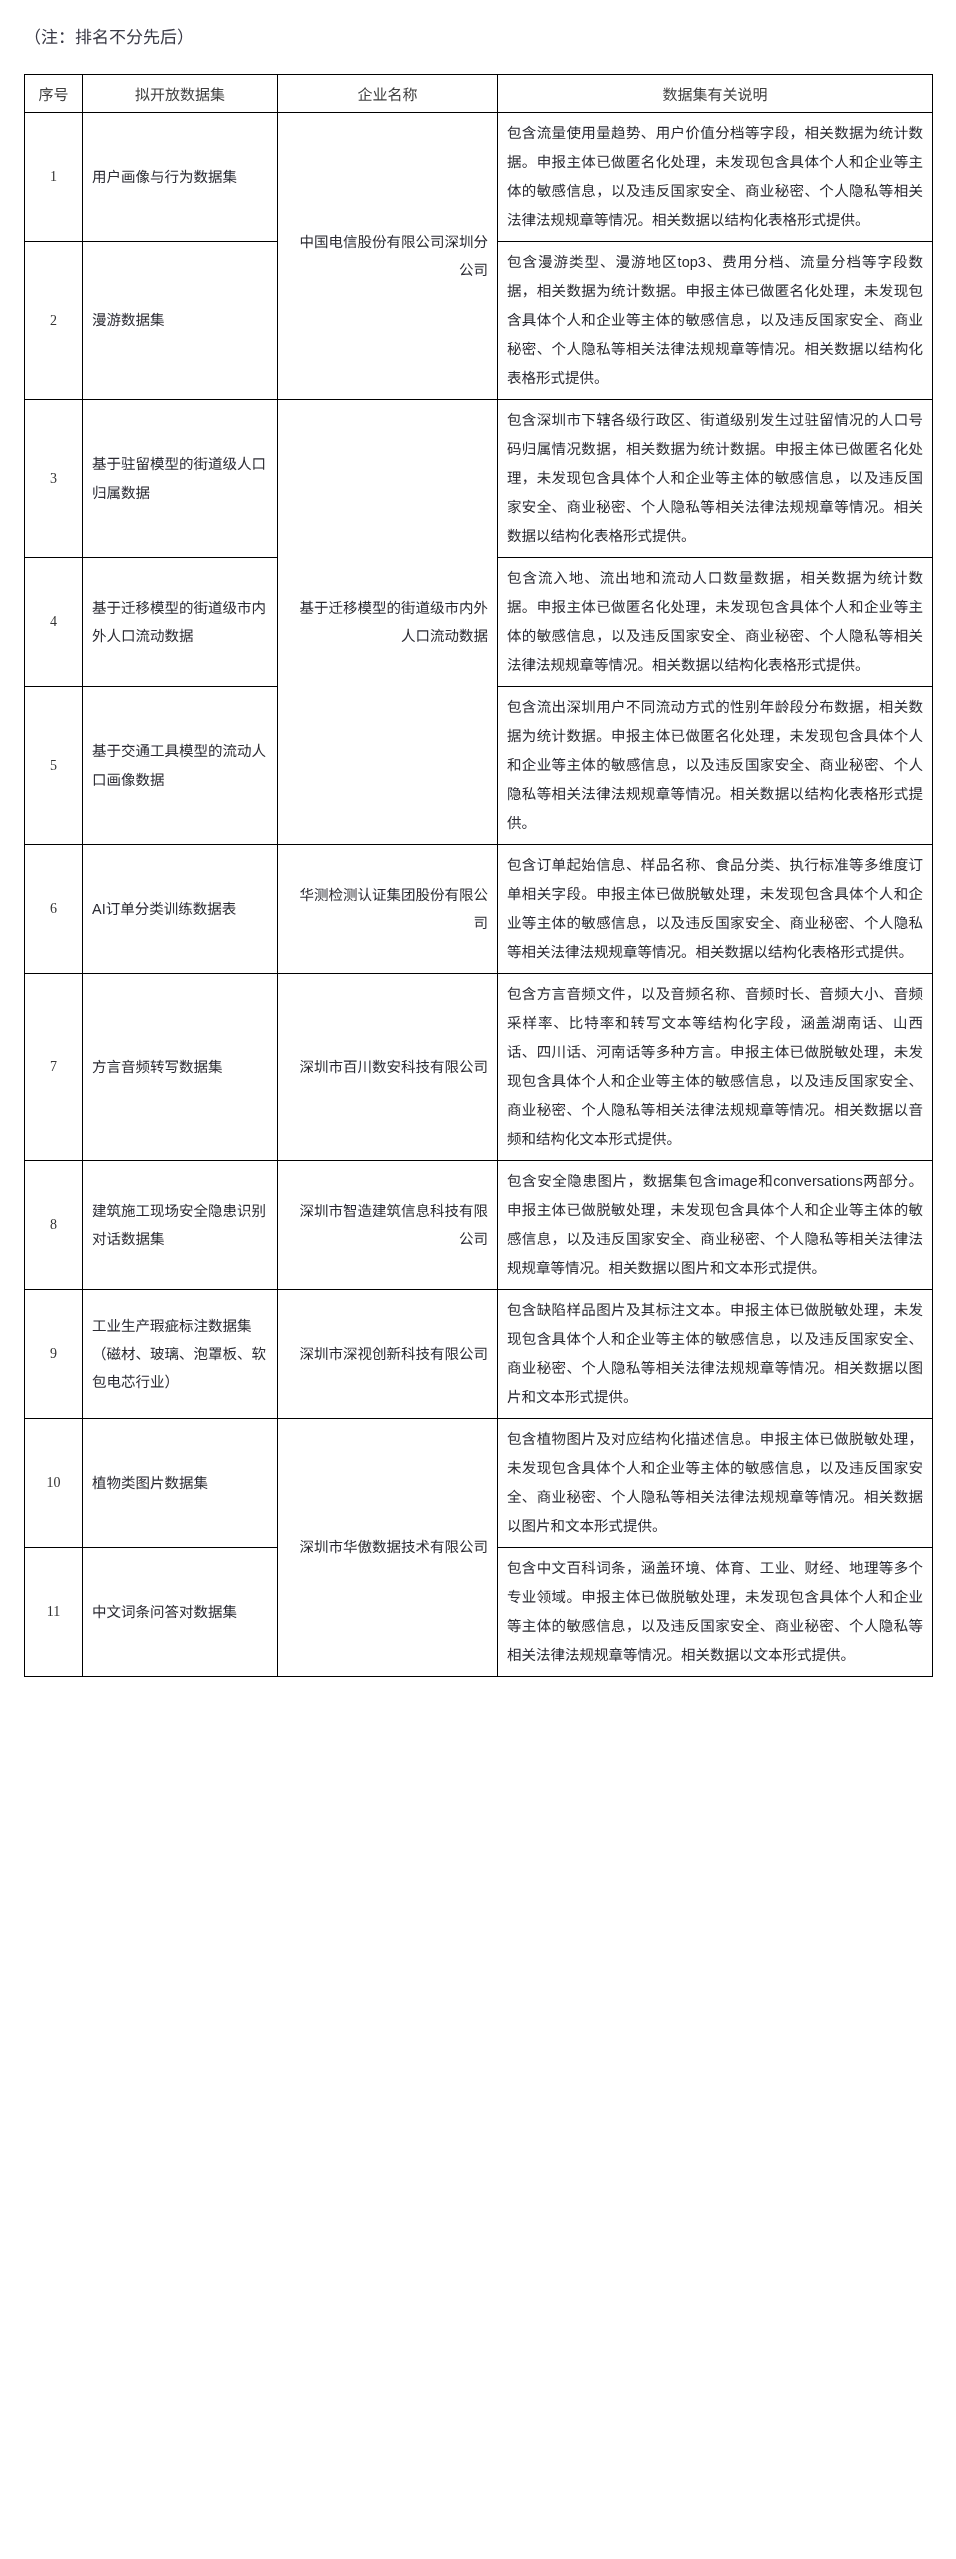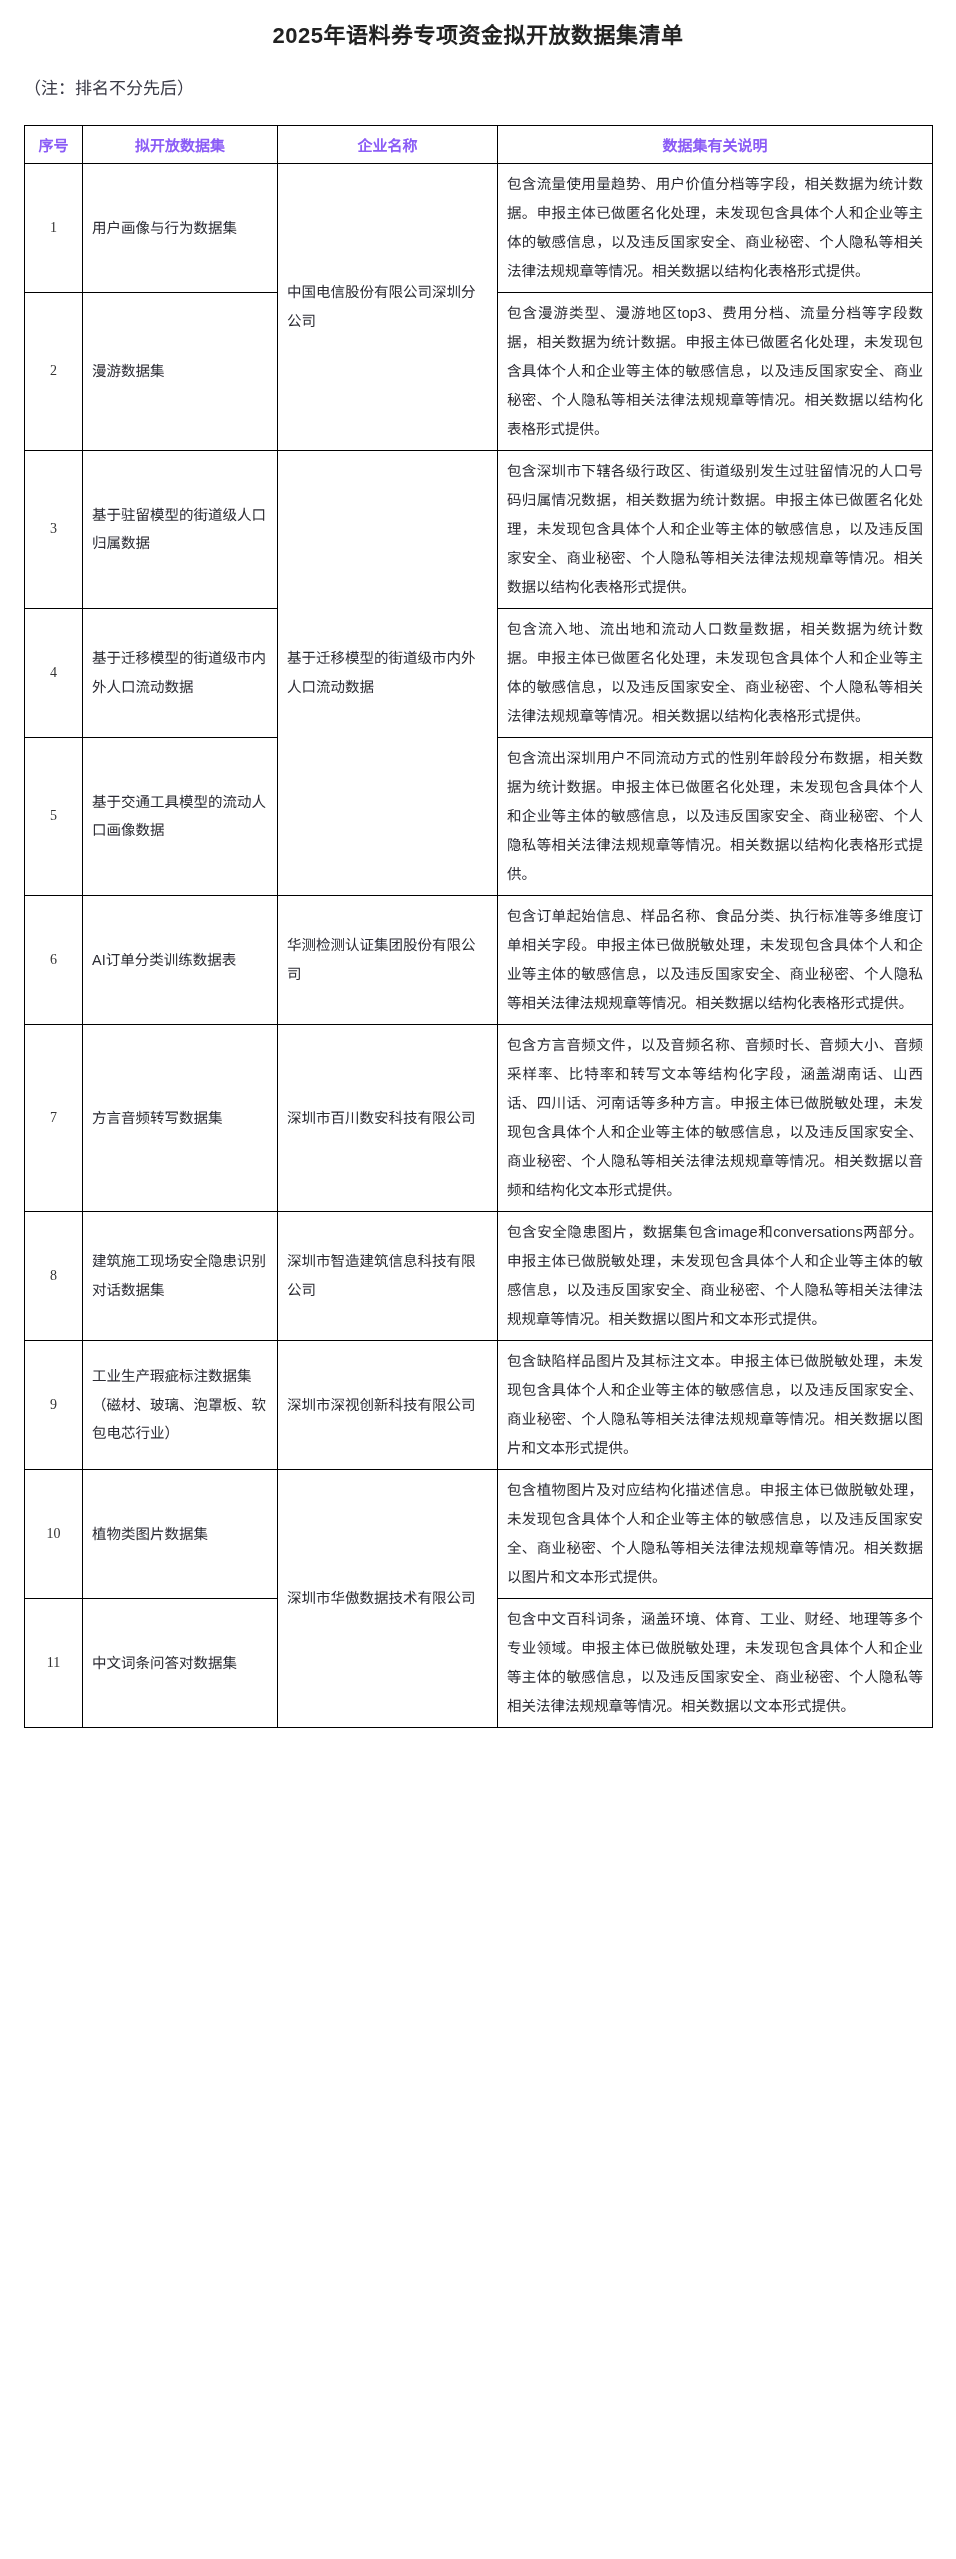--- a/index.html
+++ b/index.html
@@ -49,22 +49,22 @@
   table.dataset-table th,
   table.dataset-table td {
     border: 1px solid #000000;
     vertical-align: middle;
     padding: 6px 9px;
     box-sizing: border-box;
   }
   table.dataset-table thead th {
     text-align: center;
     font-size: 15px;
-    font-weight: bold;
-    color: #8b5cf6;
+    font-weight: normal;
+    color: #404040;
     height: 38px;
     padding: 4px 6px;
   }
   col.c-seq   { width: 58px; }
   col.c-name  { width: 195px; }
   col.c-comp  { width: 220px; }
   col.c-desc  { width: 435px; }
 
   td.seq {
     text-align: center;
@@ -76,40 +76,39 @@
     font-size: 14.5px;
     line-height: 1.95;
     color: #2b2b33;
     text-align: left;
     margin-left: 37px;
   }
   td.company {
     font-size: 14.5px;
     line-height: 1.95;
     color: #2b2b33;
-    text-align: left;
+    text-align: right;
     vertical-align: middle;
   }
   td.desc {
     font-size: 14.5px;
     line-height: 2.0;
     color: #2b2b33;
     text-align: justify;
     text-justify: inter-ideograph;
     vertical-align: top;
     padding-top: 9px;
     padding-bottom: 9px;
   }
 </style>
 </head>
 <body>
 
 <div class="page">
 
-  <h1 class="doc-title">2025年语料券专项资金拟开放数据集清单</h1>
 
   <div class="doc-subtitle">（注：排名不分先后）</div>
 
   <table class="dataset-table">
     <colgroup>
       <col class="c-seq">
       <col class="c-name">
       <col class="c-comp">
       <col class="c-desc">
     </colgroup>

